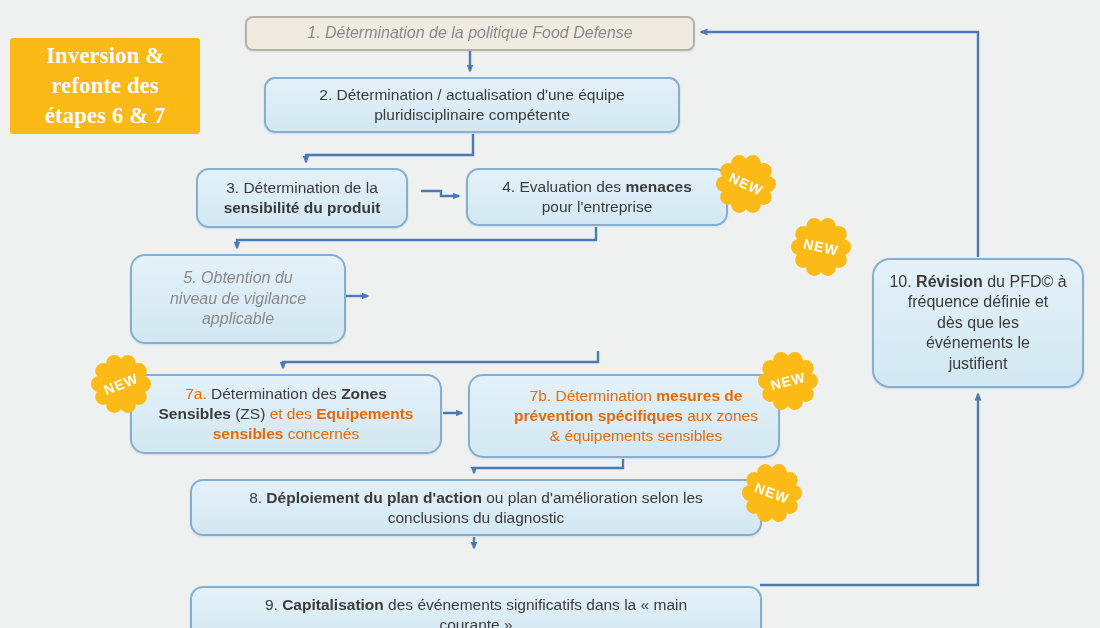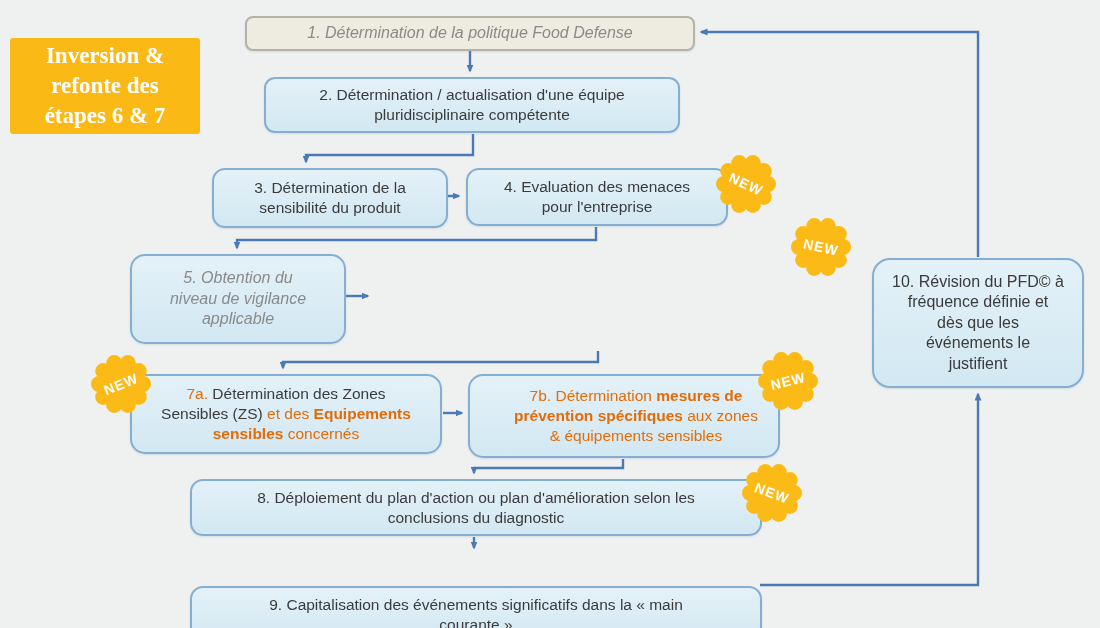--- a/index.html
+++ b/index.html
@@ -13,29 +13,29 @@
   #wires{position:absolute;left:0;top:0;z-index:1;}
   .box{
     position:absolute;z-index:2;display:flex;align-items:center;justify-content:center;
     text-align:center;background:linear-gradient(180deg,#e4f1f8 0%,#d2e8f2 100%);
     border:2px solid var(--box-border);box-sizing:border-box;
     font-size:15.5px;line-height:1.28;color:var(--dark-text);
     box-shadow:0 1px 2px rgba(90,120,150,.18);
   }
   .rich{white-space:pre-line;padding:2px 8px;}
   .seg.dark{color:var(--dark-text);}
-  .seg.dark-b{color:var(--dark-text);font-weight:normal;}
+  .seg.dark-b{color:var(--dark-text);font-weight:bold;}
   .seg.orange{color:var(--accent-orange);}
   .seg.orange-b{color:var(--accent-orange);font-weight:bold;}
   .seg.gray-i{color:var(--gray-text);font-style:italic;}
   .seg.gray-ib{color:var(--gray-text);font-style:italic;font-weight:normal;}
   #box1{left:245px;top:16px;width:450px;height:35px;border-radius:8px;
         background:var(--box1-fill);border:2px solid var(--box1-border);font-size:16px;}
   #box2{left:264px;top:77px;width:416px;height:56px;border-radius:11px;}
-  #box3{left:212px;top:168px;width:236px;height:60px;border-radius:13px;}
+  #box3{left:196px;top:168px;width:212px;height:60px;border-radius:13px;}
   #box4{left:466px;top:168px;width:262px;height:58px;border-radius:13px;}
   #box5{left:130px;top:254px;width:216px;height:90px;border-radius:15px;font-size:16px;}
   #box6{left:374px;top:250px;width:472px;height:100px;border-radius:17px;font-size:16px;}
   #box7a{left:130px;top:374px;width:312px;height:80px;border-radius:15px;}
   #box7b{left:468px;top:374px;width:312px;height:84px;border-radius:15px;padding-left:24px;}
   #box8{left:190px;top:479px;width:572px;height:57px;border-radius:13px;}
   #box9{left:190px;top:554px;width:572px;height:57px;border-radius:13px;margin-top:32px;}
   #box10{left:872px;top:258px;width:212px;height:130px;border-radius:18px;font-size:16px;}
   #note{
     position:absolute;left:10px;top:38px;width:190px;height:96px;z-index:2;

